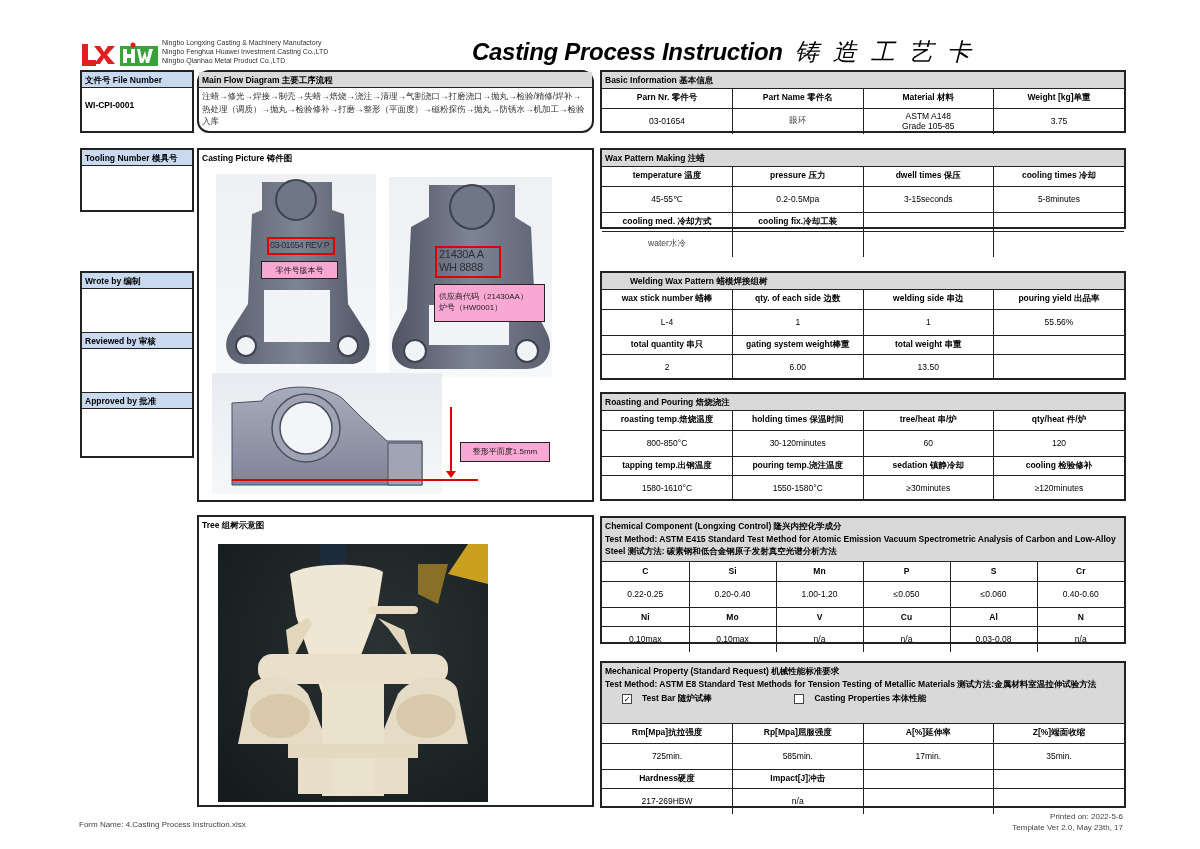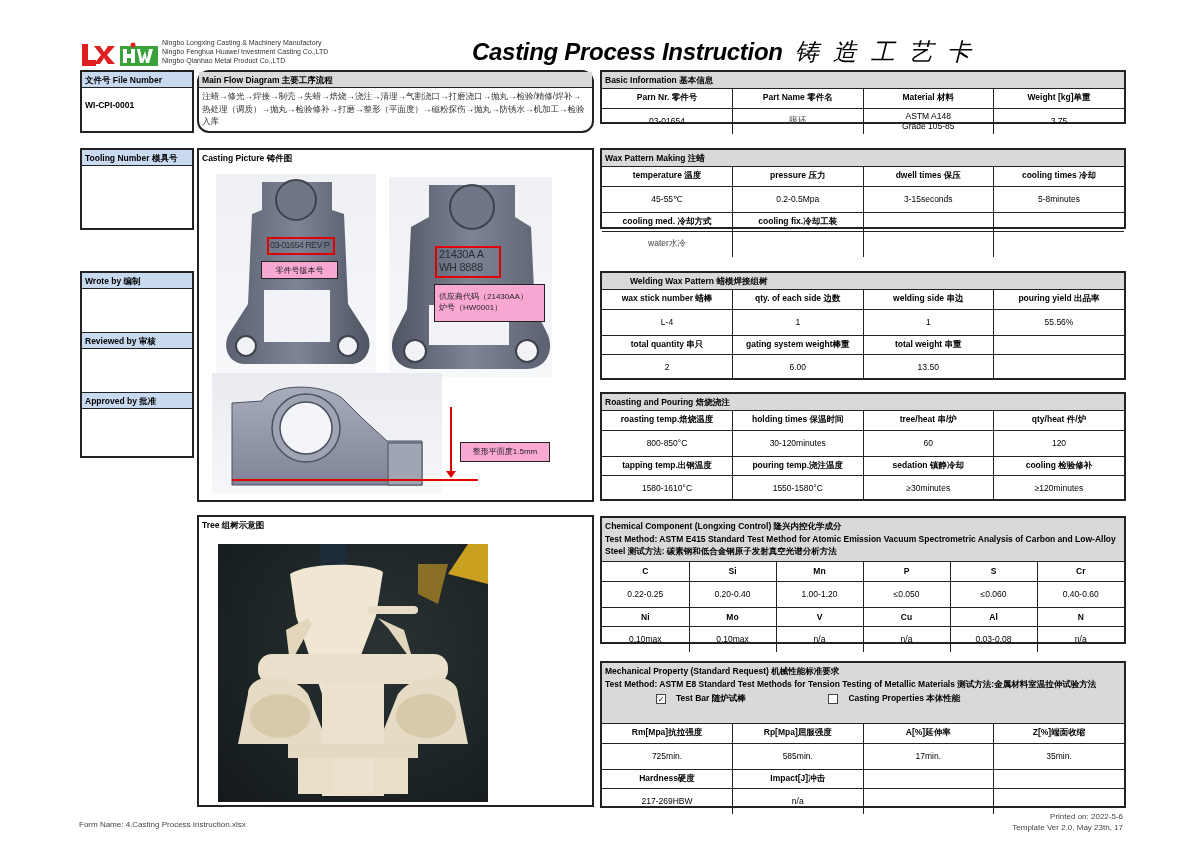--- a/index.html
+++ b/index.html
@@ -74,21 +74,21 @@
 <div class="box" style="left:80px; top:70px; width:114px; height:63px;">
   <div class="hdr-blue">文件号 File Number</div>
   <div style="font-size:8.5px; font-weight:bold; padding:12px 3px 0;">WI-CPI-0001</div>
 </div>
 
 <div class="box" style="left:197px; top:70px; width:397px; height:63px;border-radius:12px;">
   <div class="hdr-gray" style="height:16px;">Main Flow Diagram 主要工序流程</div>
   <div class="flow">注蜡→修光→焊接→制壳→失蜡→焙烧→浇注→清理→气割浇口→打磨浇口→抛丸→检验/精修/焊补→热处理（调质）→抛丸→检验修补→打磨→整形（平面度）→磁粉探伤→抛丸→防锈水→机加工→检验入库</div>
 </div>
 
-<div class="box" style="left:600px; top:70px; width:526px; height:54px;">
+<div class="box" style="left:600px; top:70px; width:526px; height:63px;">
   <div class="hdr-gray" style="height:17px;">Basic Information 基本信息</div>
   <table class="grid">
     <tbody>
         <tr class="h">
       <td>Parn Nr. 零件号</td>
       <td>Part Name 零件名</td>
       <td>Material 材料</td>
       <td>Weight [kg]单重</td>
     </tr>
     <tr class="v">
@@ -97,21 +97,21 @@
       <td style="line-height:10px;">
         <div>ASTM A148</div>
         <div>Grade 105-85</div>
       </td>
       <td>3.75</td>
     </tr>
   </tbody>
     </table>
 </div>
 
-<div class="box" style="left:80px; top:148px; width:114px; height:82px;">
+<div class="box" style="left:80px; top:148px; width:114px; height:64px;">
   <div class="hdr-blue">Tooling Number 模具号</div>
   <div></div>
 </div>
 
 <div class="box" style="left:80px; top:271px; width:114px; height:187px;">
   <div class="hdr-blue">Wrote by 编制</div>
   <div style="height:44px; border-bottom:1.5px solid #222;"></div>
   <div class="hdr-blue">Reviewed by 审核</div>
   <div style="height:44px; border-bottom:1.5px solid #222;"></div>
   <div class="hdr-blue">Approved by 批准</div>
@@ -348,21 +348,21 @@
     </tr>
   </tbody>
     </table>
 </div>
 
 <div class="box" style="left:600px; top:661px; width:526px; height:147px;">
   <div class="hdr-gray" style="height:61px; white-space:normal; line-height:12.5px;">
     <div>Mechanical Property (Standard Request) 机械性能标准要求</div>
     <div>Test Method: ASTM E8 Standard Test Methods for Tension Testing of Metallic Materials 测试方法:金属材料室温拉伸试验方法</div>
     <div style="margin-top:2px; padding-left:17px;">
-      <span style="display:inline-block; width:170px;margin-left:34px;">
+      <span style="display:inline-block; width:170px;">
         <span class="cb">✓</span><span>Test Bar 随炉试棒</span>
       </span>
       <span>
         <span class="cb"></span><span>Casting Properties 本体性能</span>
       </span>
     </div>
   </div>
   <table class="grid">
     <tbody>
         <tr class="h">

